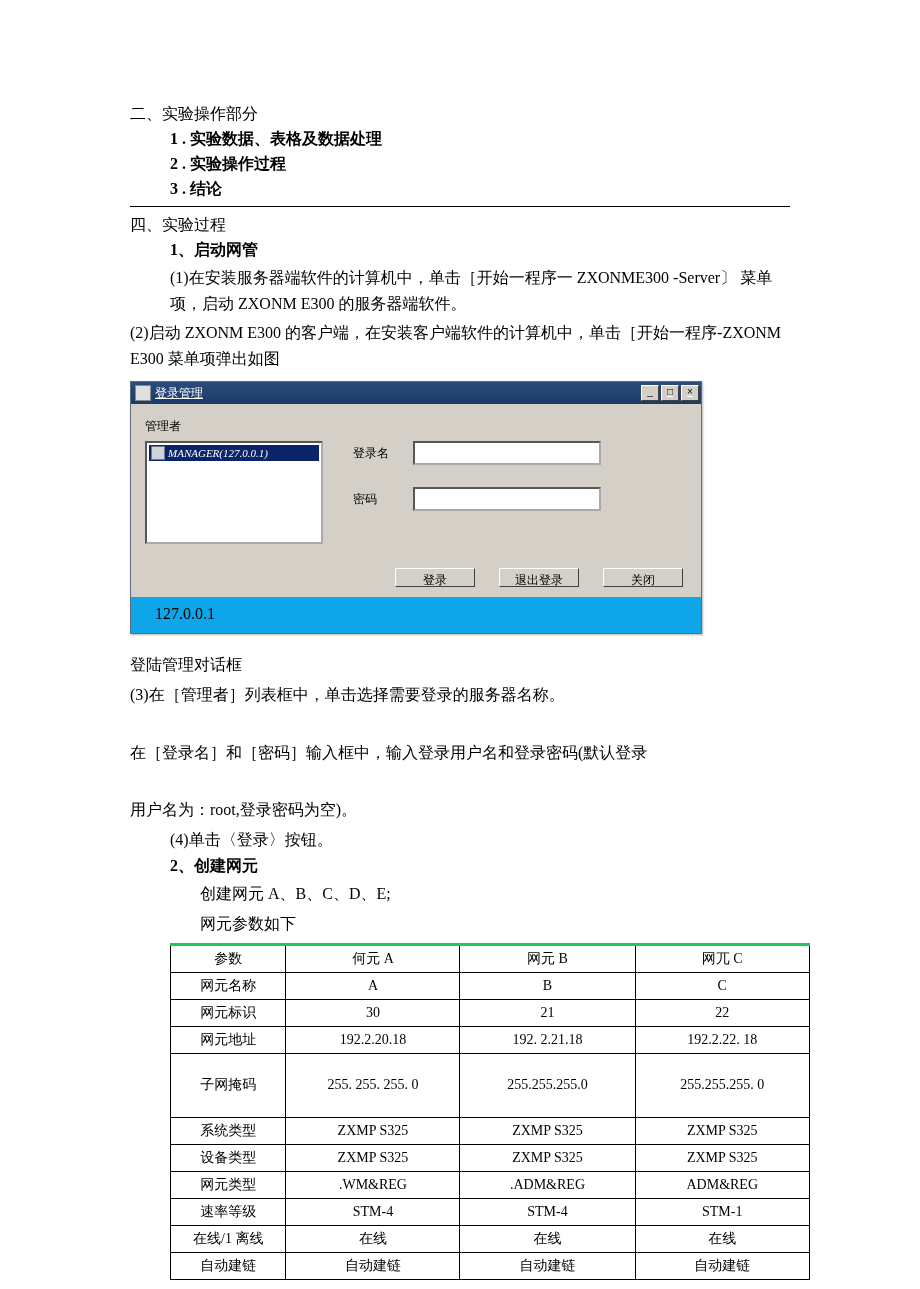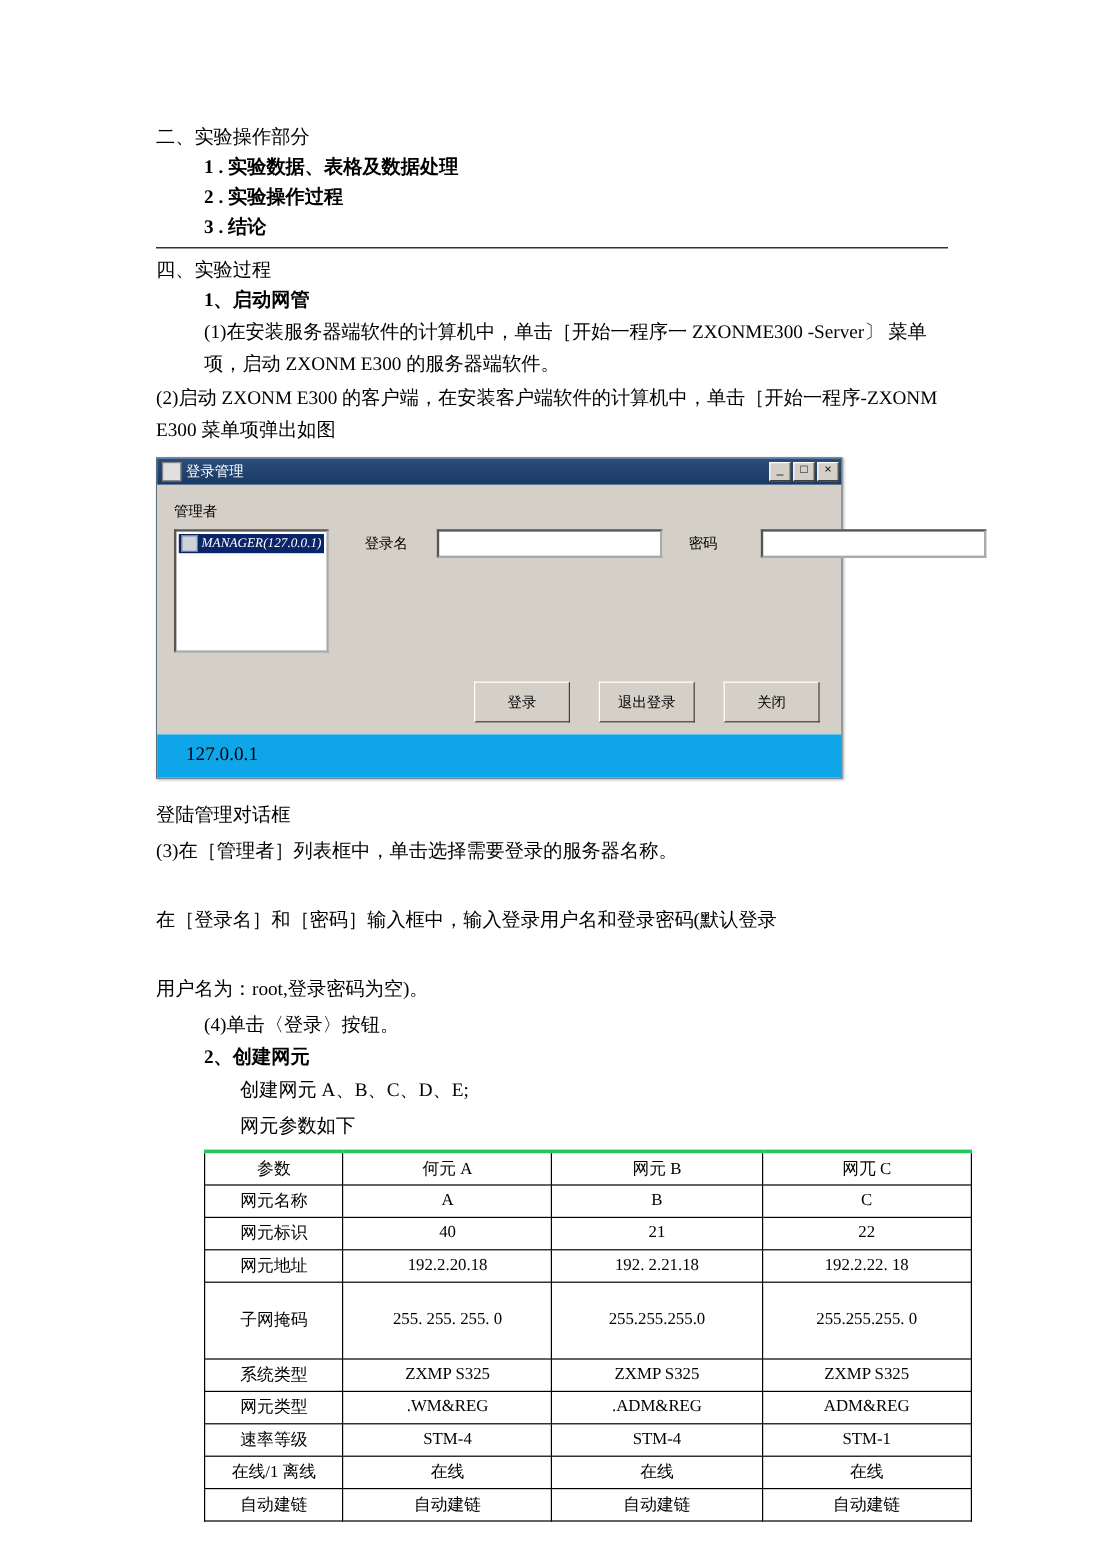--- a/index.html
+++ b/index.html
@@ -40,20 +40,21 @@
   .title-bar {
     background: linear-gradient(#2b4d7a, #1b3a66);
     color: #fff;
     display: flex;
     align-items: center;
     justify-content: space-between;
     height: 22px;
     padding: 0 2px 0 4px;
     font-family: "SimSun", serif;
     font-size: 12px;
+    text-decoration: underline;
   }
   .title-left { display: flex; align-items: center; gap: 4px; }
   .title-icon {
     width: 14px; height: 14px;
     background: #e0e0e0;
     border: 1px solid #888;
   }
   .win-controls { display: flex; gap: 2px; }
   .win-btn {
     width: 16px; height: 14px;
@@ -94,21 +95,21 @@
     padding: 0 2px;
   }
   .list-icon {
     width: 12px; height: 12px;
     background: #cfd3d8;
     border: 1px solid #6f7a8a;
   }
   .form-col {
     margin-left: 30px;
     display: flex;
-    flex-direction: row;
+    flex-direction: column;
     gap: 22px;
     padding-top: 0;
   }
   .form-row { display: flex; align-items: center; }
   .form-label { width: 60px; }
   .text-input {
     width: 180px;
     height: 20px;
     background: #fff;
     border: 2px inset #aaa;
@@ -117,21 +118,21 @@
   }
   .button-row {
     display: flex;
     justify-content: flex-end;
     gap: 24px;
     margin-top: 24px;
     padding-right: 4px;
   }
   .win-button {
     width: 80px;
-    height: 34px;
+    height: 19px;
     background: #d4d0c8;
     border: 1px solid #fff;
     border-right-color: #404040;
     border-bottom-color: #404040;
     font-family: "SimSun", serif;
     font-size: 12px;
     line-height: 20px;
     text-align: center;
     color: #000;
   }
@@ -250,21 +251,21 @@
       <th class="col3">网兀 C</th>
     </tr>
     <tr>
           <td>网元名称</td>
           <td>A</td>
           <td>B</td>
           <td>C</td>
         </tr>
     <tr>
           <td>网元标识</td>
-          <td>40</td>
+          <td>30</td>
           <td>21</td>
           <td>22</td>
         </tr>
     <tr>
           <td>网元地址</td>
           <td>192.2.20.18</td>
           <td>192. 2.21.18</td>
           <td>192.2.22. 18</td>
         </tr>
     <tr>
@@ -273,20 +274,26 @@
           <td class="tall-cell">255.255.255.0</td>
           <td class="tall-cell">255.255.255. 0</td>
         </tr>
     <tr>
           <td>系统类型</td>
           <td>ZXMP S325</td>
           <td>ZXMP S325</td>
           <td>ZXMP S325</td>
         </tr>
     <tr>
+          <td>设备类型</td>
+          <td>ZXMP S325</td>
+          <td>ZXMP S325</td>
+          <td>ZXMP S325</td>
+        </tr>
+    <tr>
           <td>网元类型</td>
           <td>.WM&amp;REG</td>
           <td>.ADM&amp;REG</td>
           <td>ADM&amp;REG</td>
         </tr>
     <tr>
           <td>速率等级</td>
           <td>STM-4</td>
           <td>STM-4</td>
           <td>STM-1</td>

